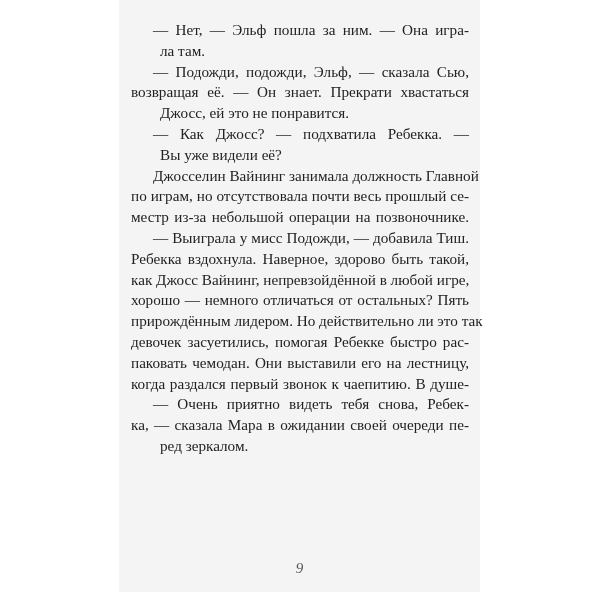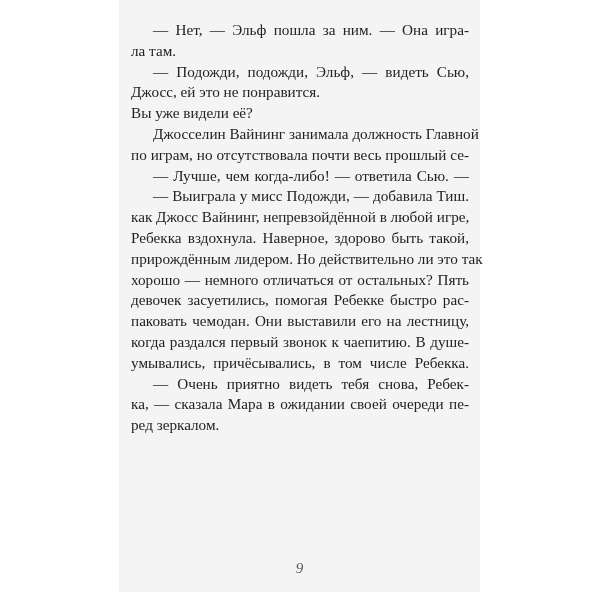--- a/index.html
+++ b/index.html
@@ -7,48 +7,49 @@
     .page {
       position:absolute; left:119px; top:0; width:361px; height:592px;
       background:#f5f4f5;
     }
     .text {
       position:absolute; left:12px; top:20px; width:338px;
       font-family: "Liberation Serif", "DejaVu Serif", serif;
       font-size:15.2px; line-height:20.8px; color:#222222;
     }
     .line { display:block; white-space:nowrap; text-align:justify; text-align-last:justify; height:20.8px; }
-    .line.last { text-align-last:left; }
+    .line.last { text-align-last:left;margin-left:29px; }
     .line.indent { padding-left:22px; }
     .pagenum {
       position:absolute; left:0; width:361px; top:560px; text-align:center;
       font-family: "Liberation Serif", "DejaVu Serif", serif;
       font-style:italic; font-size:15px; color:#555555;
     }
   </style>
 </head>
 <body>
 
 <div class="page">
   <div class="text" id="text">
       <span class="line indent">— Нет, — Эльф пошла за ним. — Она игра-</span>
       <span class="line last">ла там.</span>
-      <span class="line indent">— Подожди, подожди, Эльф, — видеть Сью,</span>
+      <span class="line indent">— Подожди, подожди, Эльф, — сказала Сью,</span>
+      <span class="line">возвращая её. — Он знает. Прекрати хвастаться</span>
       <span class="line last">Джосс, ей это не понравится.</span>
+      <span class="line indent">— Как Джосс? — подхватила Ребекка. —</span>
       <span class="line last">Вы уже видели её?</span>
       <span class="line indent">Джосселин Вайнинг занимала должность Главной</span>
       <span class="line">по играм, но отсутствовала почти весь прошлый се-</span>
-      <span class="line indent">— Лучше, чем когда-либо! — ответила Сью. —</span>
+      <span class="line">местр из-за небольшой операции на позвоночнике.</span>
       <span class="line indent">— Выиграла у мисс Подожди, — добавила Тиш.</span>
+      <span class="line">Ребекка вздохнула. Наверное, здорово быть такой,</span>
       <span class="line">как Джосс Вайнинг, непревзойдённой в любой игре,</span>
-      <span class="line">Ребекка вздохнула. Наверное, здорово быть такой,</span>
+      <span class="line">хорошо — немного отличаться от остальных? Пять</span>
       <span class="line">прирождённым лидером. Но действительно ли это так</span>
-      <span class="line">хорошо — немного отличаться от остальных? Пять</span>
       <span class="line">девочек засуетились, помогая Ребекке быстро рас-</span>
       <span class="line">паковать чемодан. Они выставили его на лестницу,</span>
       <span class="line">когда раздался первый звонок к чаепитию. В душе-</span>
-      <span class="line">умывались, причёсывались, в том числе Ребекка.</span>
       <span class="line indent">— Очень приятно видеть тебя снова, Ребек-</span>
       <span class="line">ка, — сказала Мара в ожидании своей очереди пе-</span>
       <span class="line last">ред зеркалом.</span>
     </div>
   <div class="pagenum">9</div>
 </div>
 
 </body></html>

